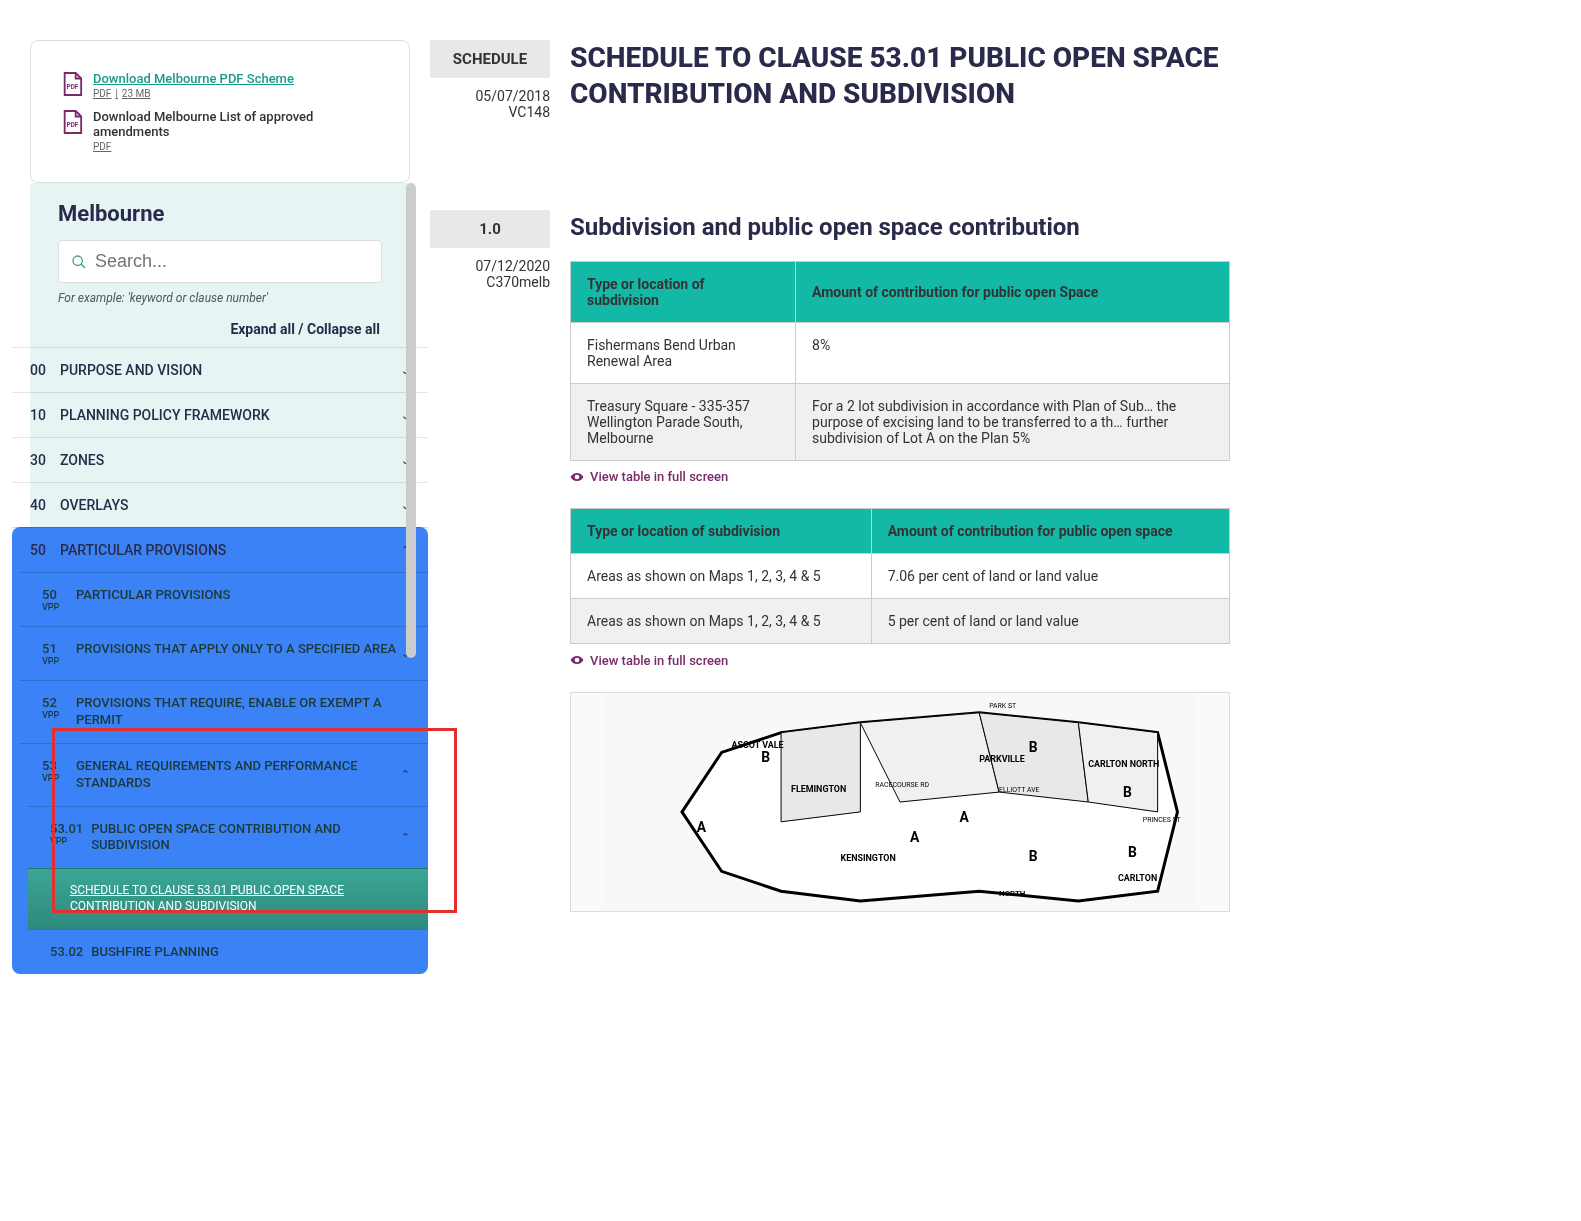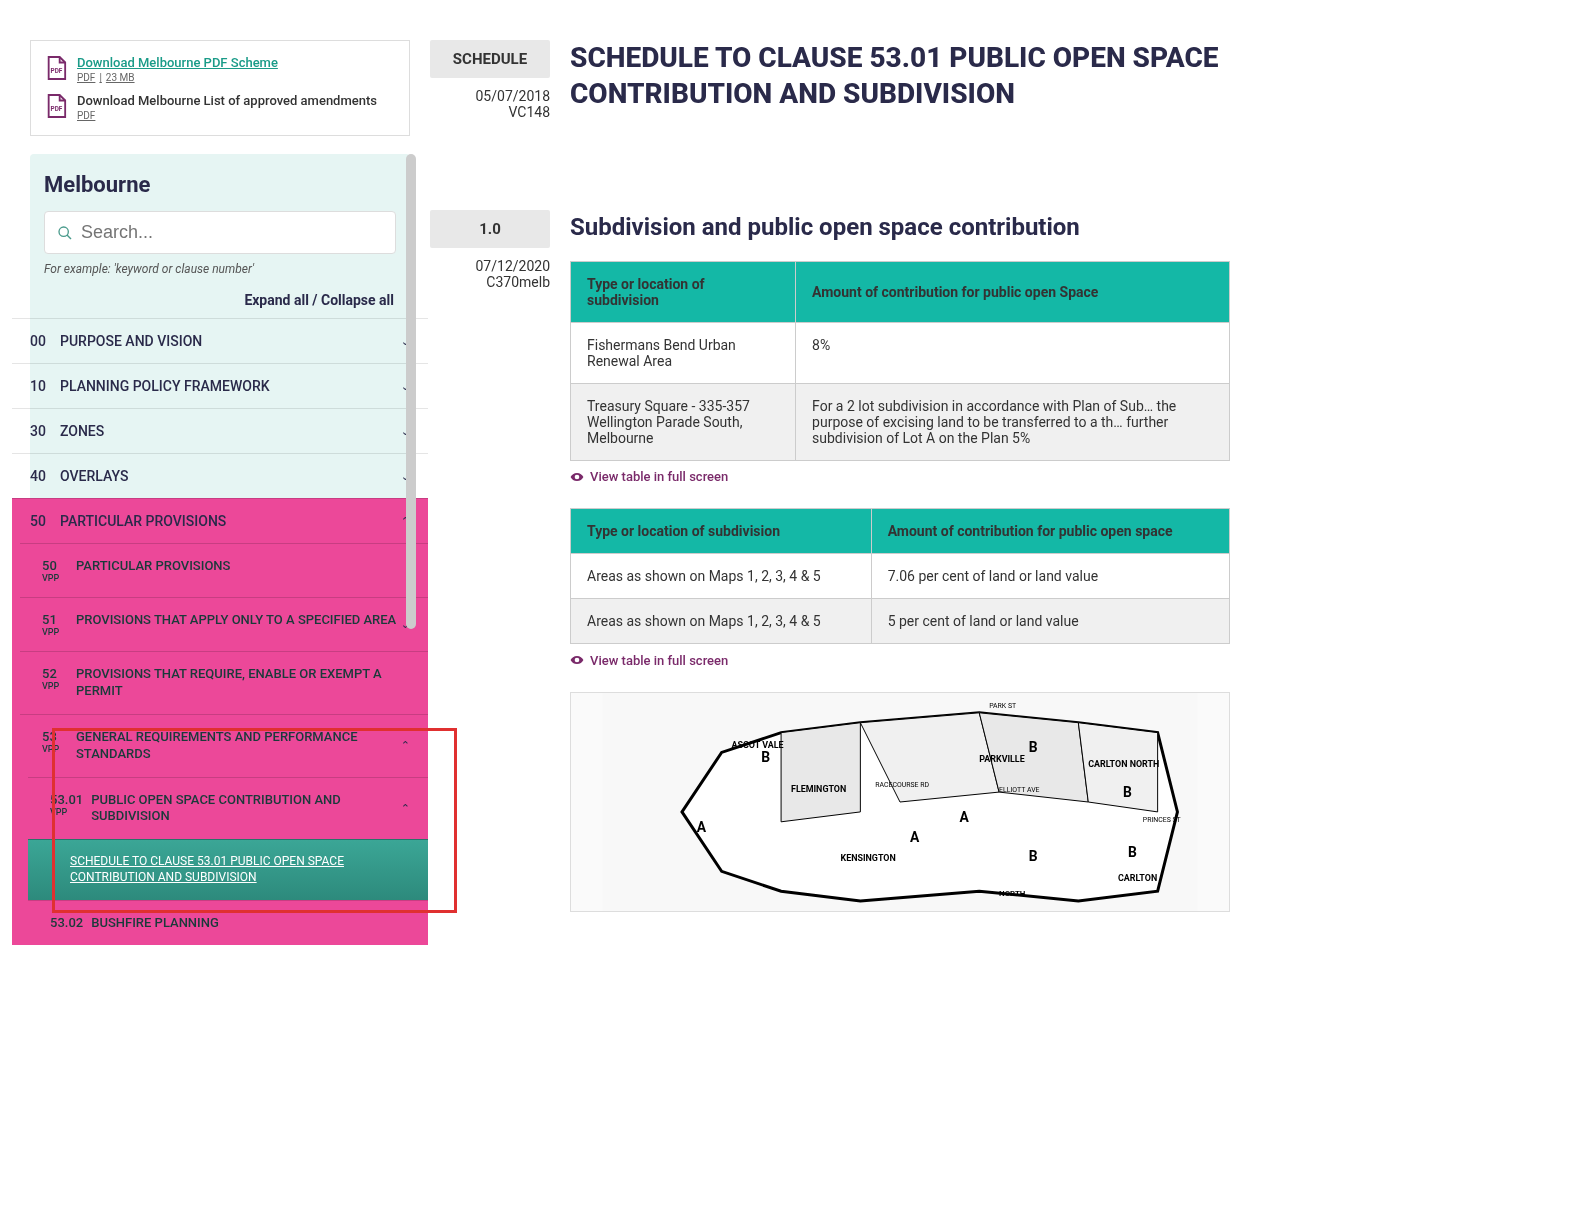--- a/index.html
+++ b/index.html
@@ -3,47 +3,47 @@
 <meta charset="utf-8">
 <style>
 * { box-sizing: border-box; margin: 0; padding: 0; }
 body { font-family: -apple-system, BlinkMacSystemFont, "Segoe UI", Roboto, sans-serif; background: #fff; color: #1a1a3a; }
 .container { display: flex; padding: 40px 30px; gap: 20px; max-width: 1260px; }
 .left-col { width: 380px; flex-shrink: 0; }
 .right-col { flex: 1; display: flex; gap: 20px; }
 .meta-col { width: 120px; flex-shrink: 0; }
 .content-col { flex: 1; }
 
-.download-box { border: 1px solid #ddd; border-radius: 0; padding: 14px; background: #fff; margin-bottom: 18px; }
+.download-box { border: 1px solid #ddd; border-radius: 8px; padding: 30px; background: #fff; }
 .dl-item { display: flex; align-items: flex-start; gap: 10px; margin-bottom: 10px; }
 .dl-item:last-child { margin-bottom: 0; }
 .pdf-icon { width: 22px; height: 26px; flex-shrink: 0; }
 .dl-text { font-size: 13px; }
 .dl-link { color: #1a9b88; text-decoration: underline; font-weight: 500; }
 .dl-plain { color: #333; font-weight: 500; text-align: right; }
 .dl-meta { font-size: 10px; color: #666; text-decoration: underline; margin-top: 2px; }
 .dl-sep { margin: 0 4px; }
 
 .nav-panel { background: #e6f5f3; border-radius: 4px; padding: 18px 0 0 0; position: relative; }
 .nav-scroll { position: absolute; right: -6px; top: 0; width: 10px; height: 60%; background: #ccc; border-radius: 5px; }
-.nav-inner { padding: 0 14px; }
+.nav-inner { padding: 0 28px; }
 .nav-title { font-size: 22px; font-weight: 700; color: #2a2a4a; margin-bottom: 14px; }
 .search-box { background: #fff; border: 1px solid #ddd; border-radius: 4px; padding: 10px 12px; display: flex; align-items: center; gap: 8px; margin-bottom: 8px; }
 .search-box input { border: none; outline: none; flex: 1; font-size: 18px; color: #3b82f6; }
 .search-hint { font-size: 12px; font-style: italic; color: #555; margin-bottom: 16px; }
 .expand-row { text-align: right; font-size: 14px; font-weight: 700; color: #2a2a4a; margin-bottom: 10px; padding-right: 2px; }
 .expand-row span { cursor: pointer; }
 
 .nav-list { margin: 8px -18px; }
 .nav-item { border-top: 1px solid rgba(0,0,0,0.1); padding: 14px 18px; display: flex; align-items: center; justify-content: space-between; cursor: pointer; }
 .nav-item-label { display: flex; gap: 10px; font-size: 14px; font-weight: 500; color: #2a2a4a; }
 .nav-num { min-width: 20px; }
 .chev { font-size: 11px; color: #2a2a4a; }
 
-.nav-section-active { background: #ec4899; }
+.nav-section-active { background: #3b82f6; border-radius: 8px; }
 .nav-section-active .nav-item { border-top-color: rgba(0,0,0,0.15); }
 .nav-sub { padding-left: 8px; }
 .nav-sub .nav-item { padding-left: 22px; }
 .nav-sub-label { display: flex; gap: 8px; font-size: 13px; font-weight: 500; color: #1a3a3a; align-items: flex-start; }
 .nav-sub-num { min-width: 26px; font-size: 13px; }
 .nav-sub-vpp { font-size: 9px; color: #1a3a3a; }
 .nav-sub-text { line-height: 1.3; }
 .nav-item.active-leaf { background: linear-gradient(to bottom, #3ba696, #2d8a7c); }
 .nav-item.active-leaf .leaf-link { color: #fff; font-size: 12px; text-decoration: underline; line-height: 1.3; padding-left: 20px; }
 

